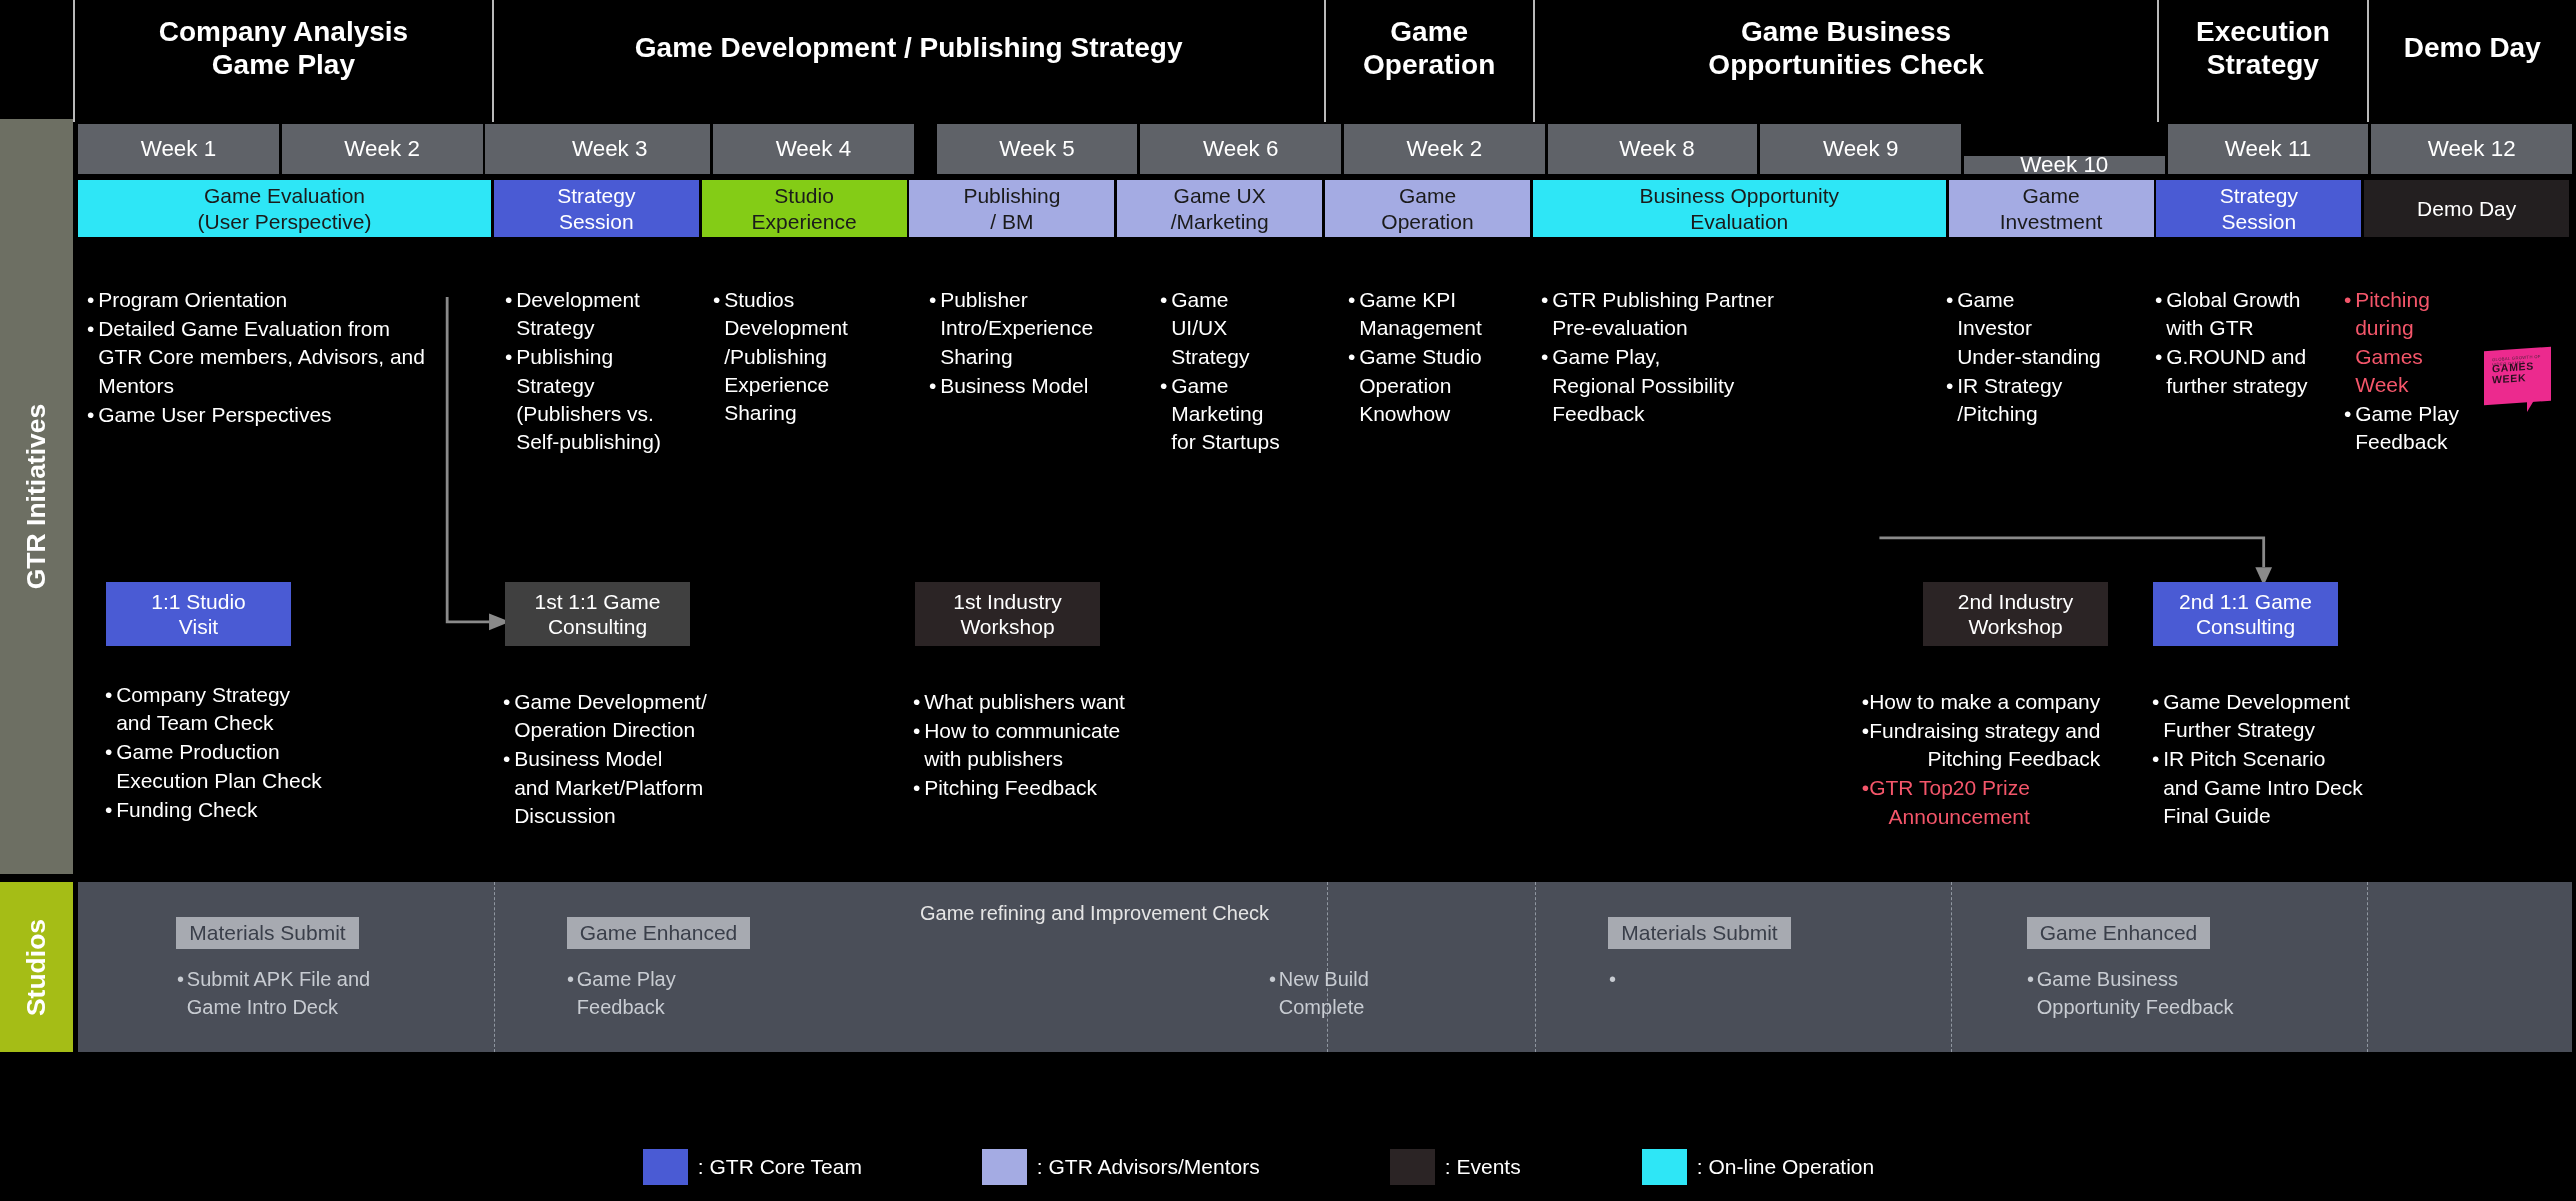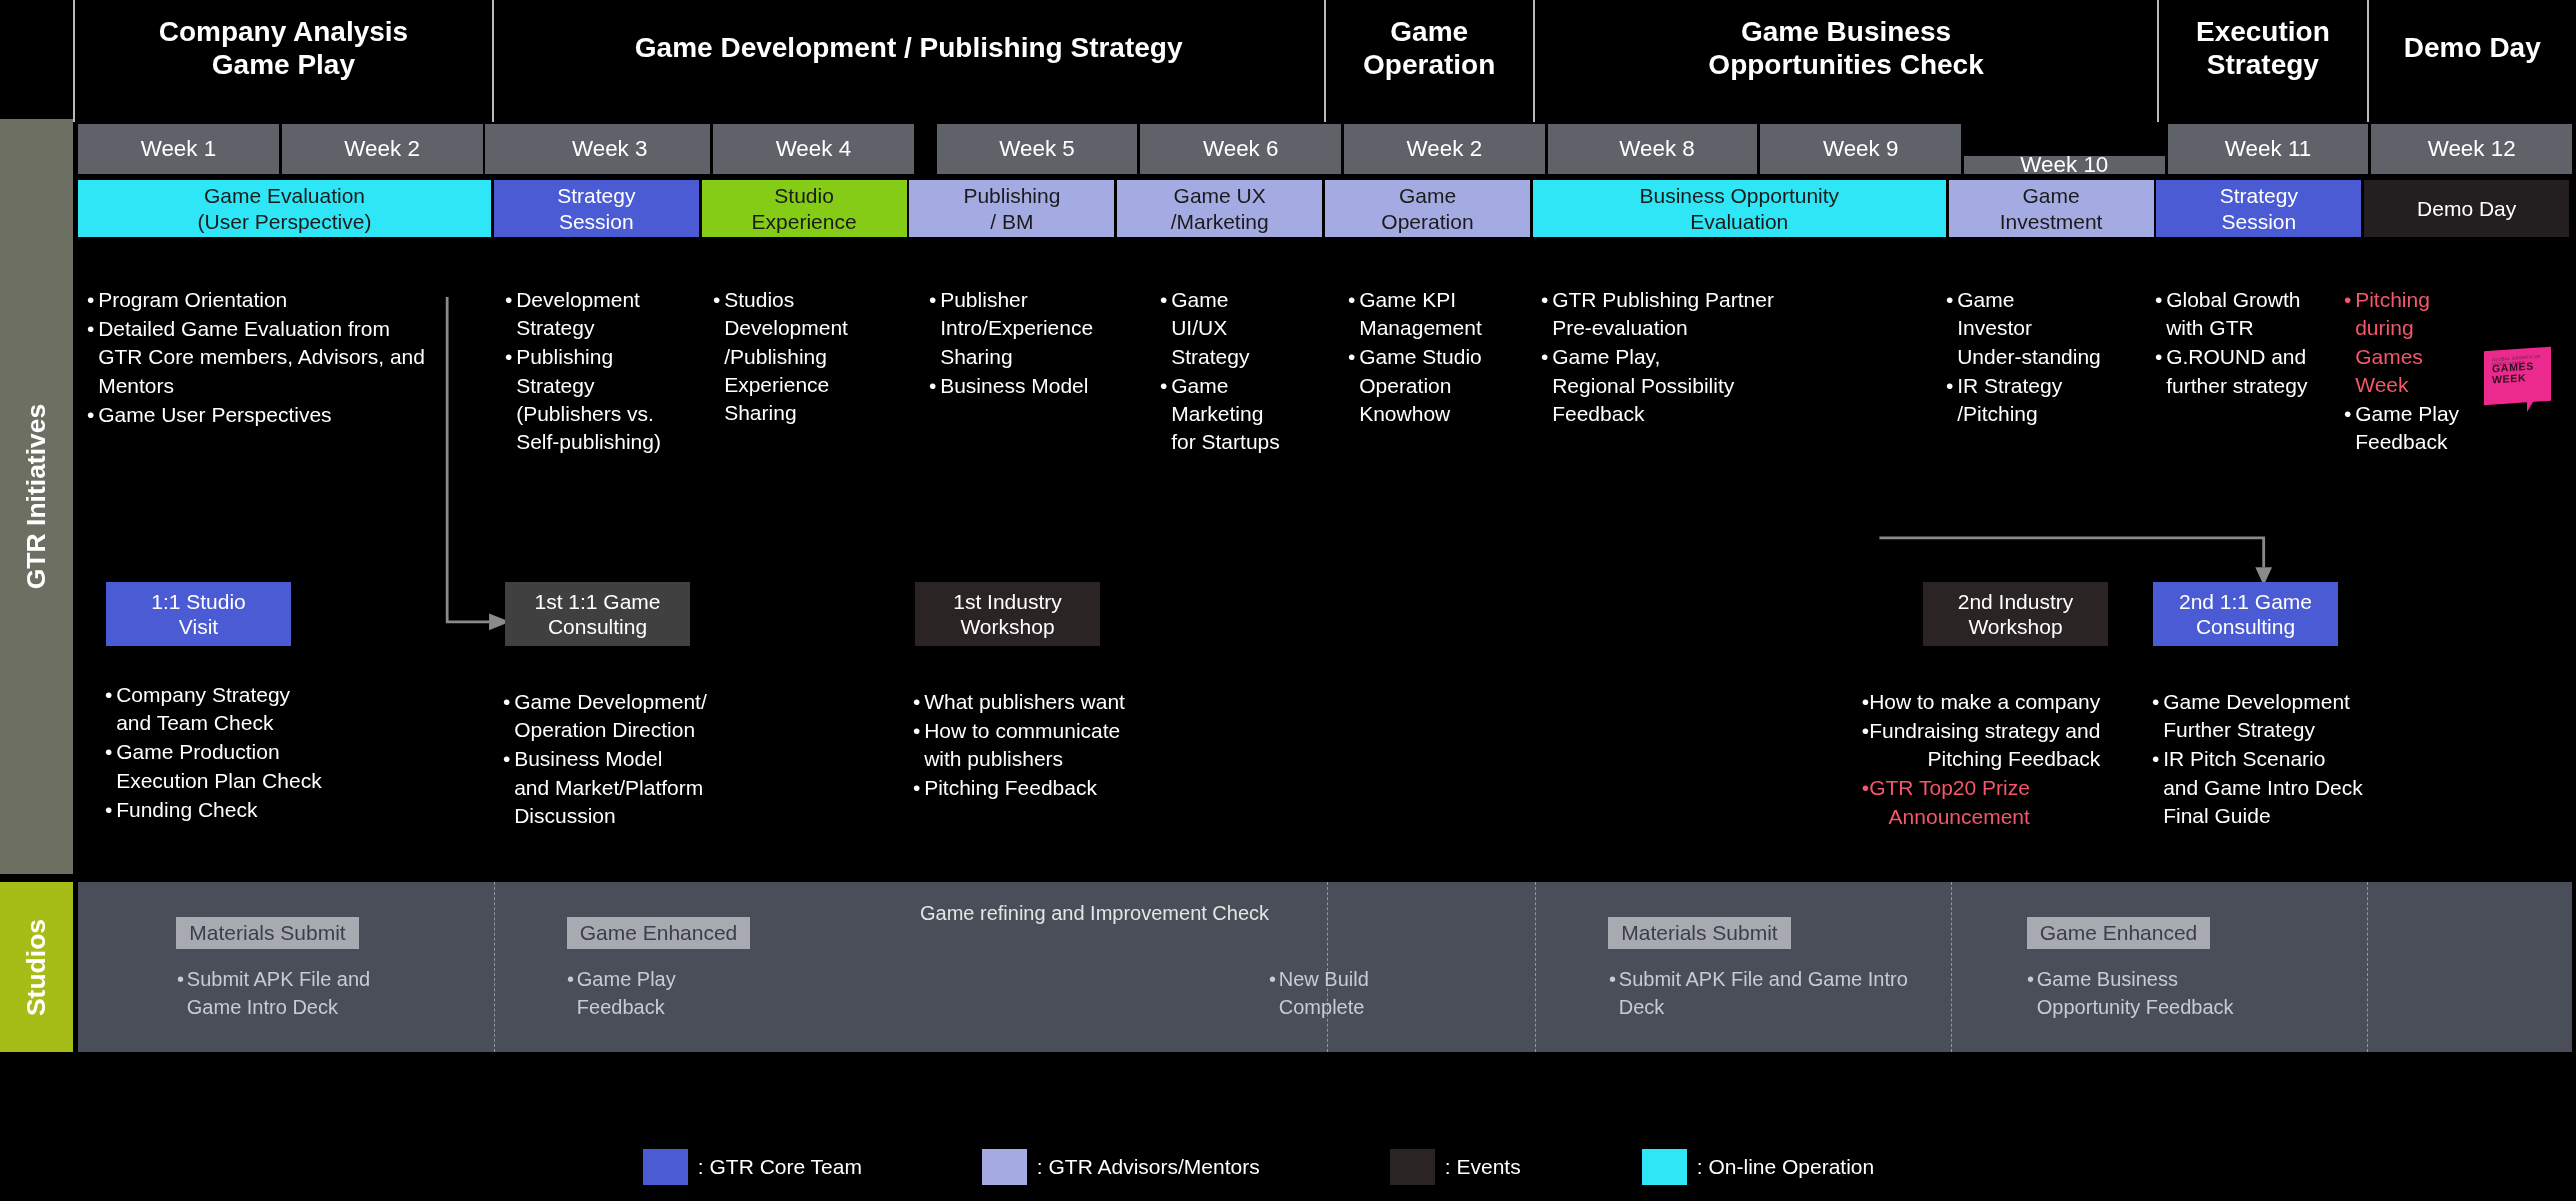--- a/index.html
+++ b/index.html
@@ -553,22 +553,20 @@
       <div class="stbullets" style="left: 1191px; top: 84px; width: 196px;">
         <div class="b">
           <span class="dot">•</span>
           <span class="txt">New Build
  Complete</span>
         </div>
       </div>
       <div class="stbullets" style="left: 1531px; top: 84px; width: 391px;">
         <div class="b">
           <span class="dot">•</span>
-          <span class="txt">Submit APK File and Game Intro
- Deck</span>
         </div>
       </div>
       <div class="stbullets" style="left: 1949px; top: 84px; width: 335px;">
         <div class="b">
           <span class="dot">•</span>
           <span class="txt">Game Business
  Opportunity Feedback</span>
         </div>
       </div>
     </div>

